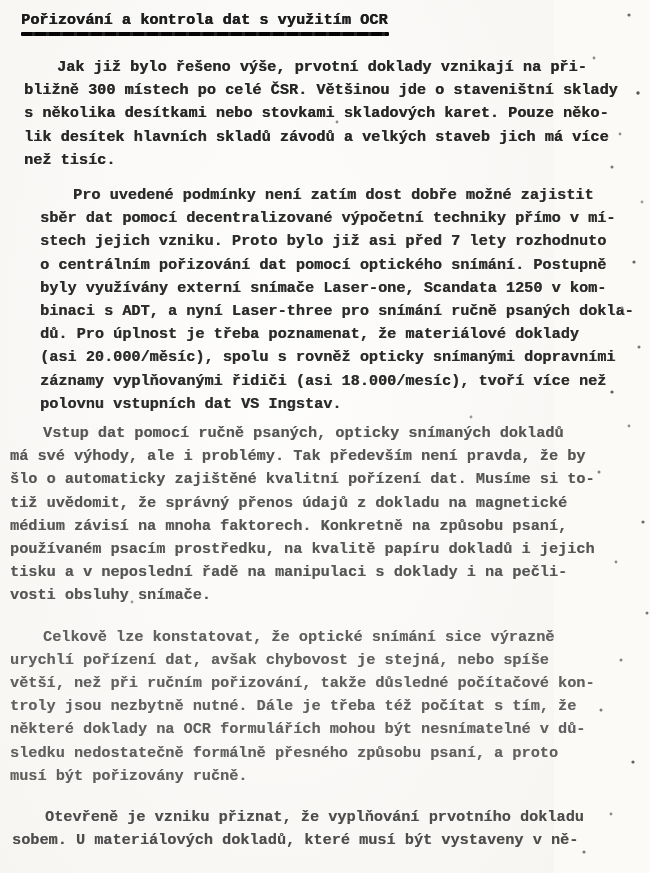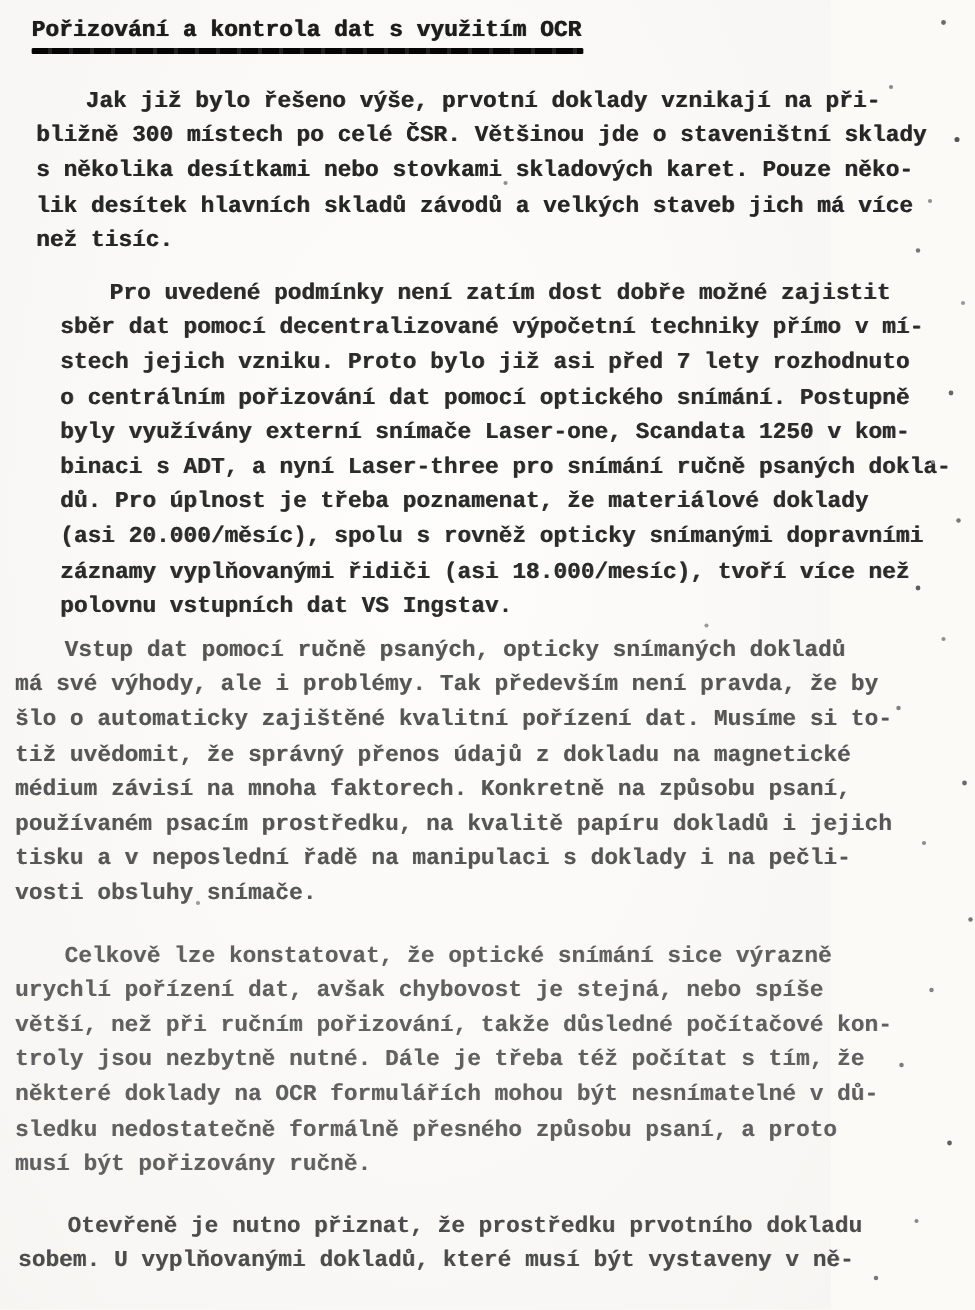--- a/index.html
+++ b/index.html
@@ -93,16 +93,16 @@
 <div class="page">
   <div class="title-wrap">
     <h1 class="doc-title">Pořizování a kontrola dat s využitím OCR</h1>
     <div class="title-underline"></div>
   </div>
   <div class="body-text" id="paragraphs">
       <div class="para p0 ink-0"><div class="line">Jak již bylo řešeno výše, prvotní doklady vznikají na při-</div><div class="line">bližně 300 místech po celé ČSR. Většinou jde o staveništní sklady</div><div class="line">s několika desítkami nebo stovkami skladových karet. Pouze něko-</div><div class="line">lik desítek hlavních skladů závodů a velkých staveb jich má více</div><div class="line">než tisíc.</div></div>
       <div class="para p1 ink-1"><div class="line">Pro uvedené podmínky není zatím dost dobře možné zajistit</div><div class="line">sběr dat pomocí decentralizované výpočetní techniky přímo v mí-</div><div class="line">stech jejich vzniku. Proto bylo již asi před 7 lety rozhodnuto</div><div class="line">o centrálním pořizování dat pomocí optického snímání. Postupně</div><div class="line">byly využívány externí snímače Laser-one, Scandata 1250 v kom-</div><div class="line">binaci s ADT, a nyní Laser-three pro snímání ručně psaných dokla-</div><div class="line">dů. Pro úplnost je třeba poznamenat, že materiálové doklady</div><div class="line">(asi 20.000/měsíc), spolu s rovněž opticky snímanými dopravními</div><div class="line">záznamy vyplňovanými řidiči (asi 18.000/mesíc), tvoří více než</div><div class="line">polovnu vstupních dat VS Ingstav.</div></div>
       <div class="para p2 ink-2"><div class="line">Vstup dat pomocí ručně psaných, opticky snímaných dokladů</div><div class="line">má své výhody, ale i problémy. Tak především není pravda, že by</div><div class="line">šlo o automaticky zajištěné kvalitní pořízení dat. Musíme si to-</div><div class="line">tiž uvědomit, že správný přenos údajů z dokladu na magnetické</div><div class="line">médium závisí na mnoha faktorech. Konkretně na způsobu psaní,</div><div class="line">používaném psacím prostředku, na kvalitě papíru dokladů i jejich</div><div class="line">tisku a v neposlední řadě na manipulaci s doklady i na pečli-</div><div class="line">vosti obsluhy snímače.</div></div>
       <div class="para p3 ink-3"><div class="line">Celkově lze konstatovat, že optické snímání sice výrazně</div><div class="line">urychlí pořízení dat, avšak chybovost je stejná, nebo spíše</div><div class="line">větší, než při ručním pořizování, takže důsledné počítačové kon-</div><div class="line">troly jsou nezbytně nutné. Dále je třeba též počítat s tím, že</div><div class="line">některé doklady na OCR formulářích mohou být nesnímatelné v dů-</div><div class="line">sledku nedostatečně formálně přesného způsobu psaní, a proto</div><div class="line">musí být pořizovány ručně.</div></div>
-      <div class="para p4 ink-4"><div class="line">Otevřeně je nutno přiznat, že prostředku prvotního dokladu</div><div class="line">sobem. U vyplňovanými dokladů, které musí být vystaveny v ně-</div></div>
+      <div class="para p4 ink-4"><div class="line">Otevřeně je vzniku přiznat, že vyplňování prvotního dokladu</div><div class="line">sobem. U materiálových dokladů, které musí být vystaveny v ně-</div></div>
     </div>
   <div class="noise"></div>
 </div>
 
 </body></html>

